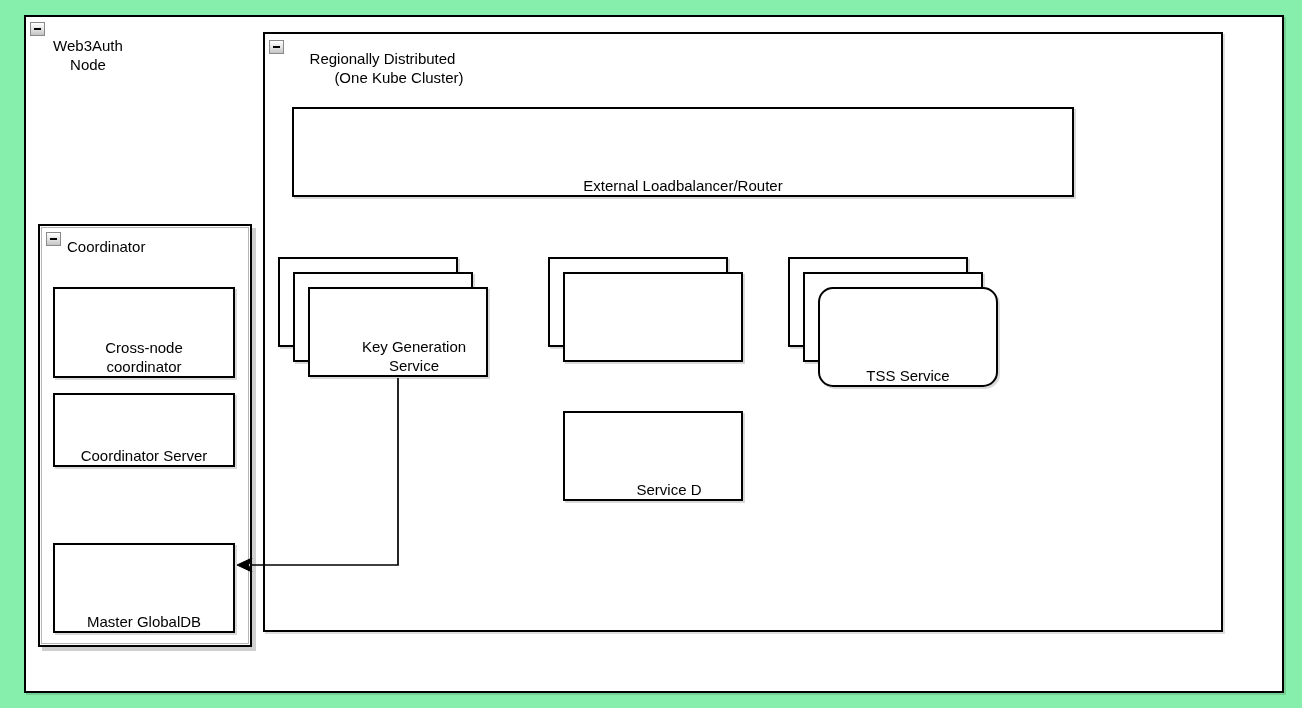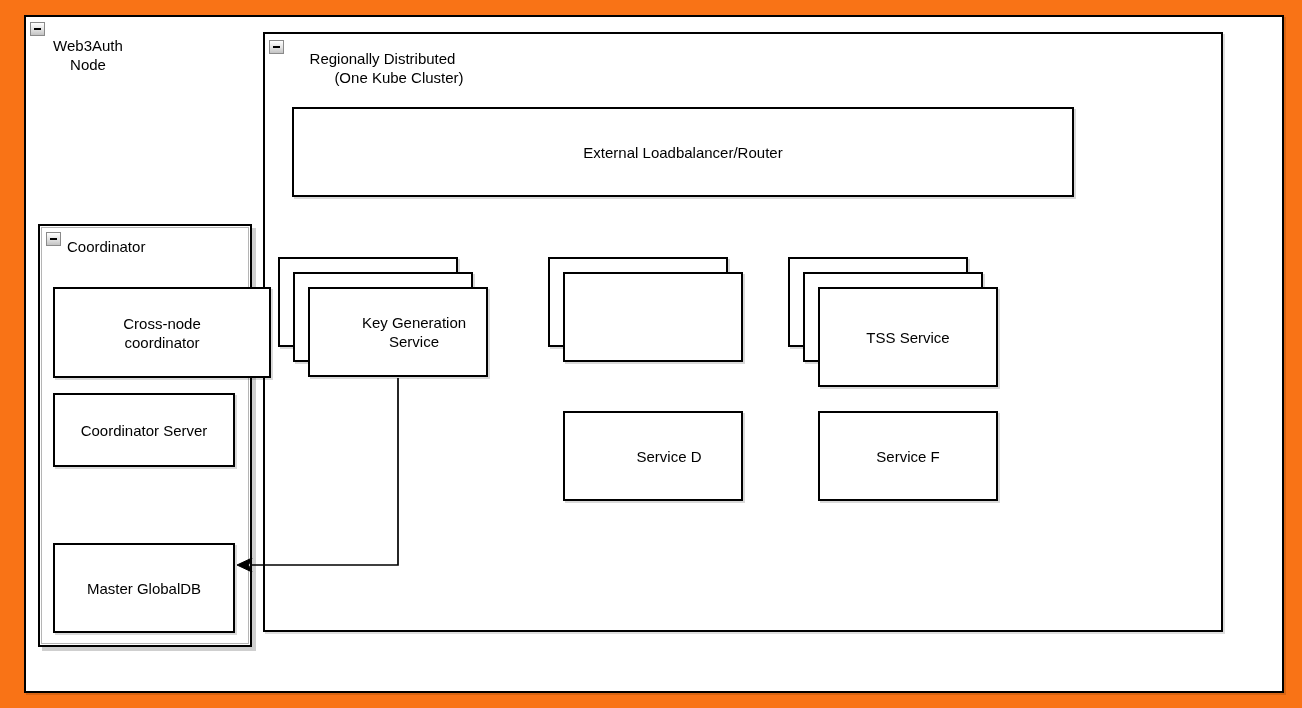--- a/index.html
+++ b/index.html
@@ -5,32 +5,32 @@
   html, body {
     margin: 0;
     padding: 0;
     background: #ffffff;
     font-family: "Liberation Sans", "DejaVu Sans", sans-serif;
   }
   #canvas {
     position: relative;
     width: 1302px;
     height: 708px;
-    background: #f97316;
+    background: #86efac;
     overflow: hidden;
     color: #000000;
   }
   
   .node {
     position: absolute;
     background: #ffffff;
     border: 2px solid #000000;
     box-shadow: 2px 2px 0 rgba(0,0,0,0.15);
     display: flex;
-    align-items: center;
+    align-items: flex-end;
     justify-content: center;
     text-align: center;
     font-size: 15px;
     line-height: 19px;
     box-sizing: border-box;
   }
   
   .container-box {
     position: absolute;
     background: #ffffff;
@@ -112,40 +112,37 @@
       <span>Key Generation</span><br>
       <span>Service</span>
     </span>
   </div>
 
   <div class="node" style="left:548px; top:257px; width:180px; height:90px;"></div>
   <div class="node" style="left:563px; top:272px; width:180px; height:90px;"></div>
 
   <div class="node" style="left:788px; top:257px; width:180px; height:90px;"></div>
   <div class="node" style="left:803px; top:272px; width:180px; height:90px;"></div>
-  <div class="node" style="left:818px; top:287px; width:180px; height:100px;">
+  <div class="node" style="left:818px; top:287px; width:180px; height:100px;border-radius:15px;">
     <span>TSS Service</span>
   </div>
 
   <div class="node" style="left:563px; top:411px; width:180px; height:90px;padding-left:32px;">
     <span>Service D</span>
-  </div>
-  <div class="node" style="left:818px; top:411px; width:180px; height:90px;">
-    <span>Service F</span>
   </div>
 
   <div class="container-box coordinator-group" style="left:38px; top:224px; width:214px; height:423px;">
     <div class="inner-outline"></div>
   </div>
   <div class="collapse" style="left:46px; top:232px;"></div>
   <div class="container-title" style="left:67px; top:237px;">
     <span>Coordinator</span>
   </div>
 
-  <div class="node" style="left:53px; top:287px; width:218px; height:91px;">
+  <div class="node" style="left:53px; top:287px; width:182px; height:91px;">
     <span>
       <span>Cross-node</span><br>
       <span>coordinator</span>
     </span>
   </div>
   <div class="node" style="left:53px; top:393px; width:182px; height:74px;">
     <span>Coordinator Server</span>
   </div>
   <div class="node" style="left:53px; top:543px; width:182px; height:90px;">
     <span>Master GlobalDB</span>

